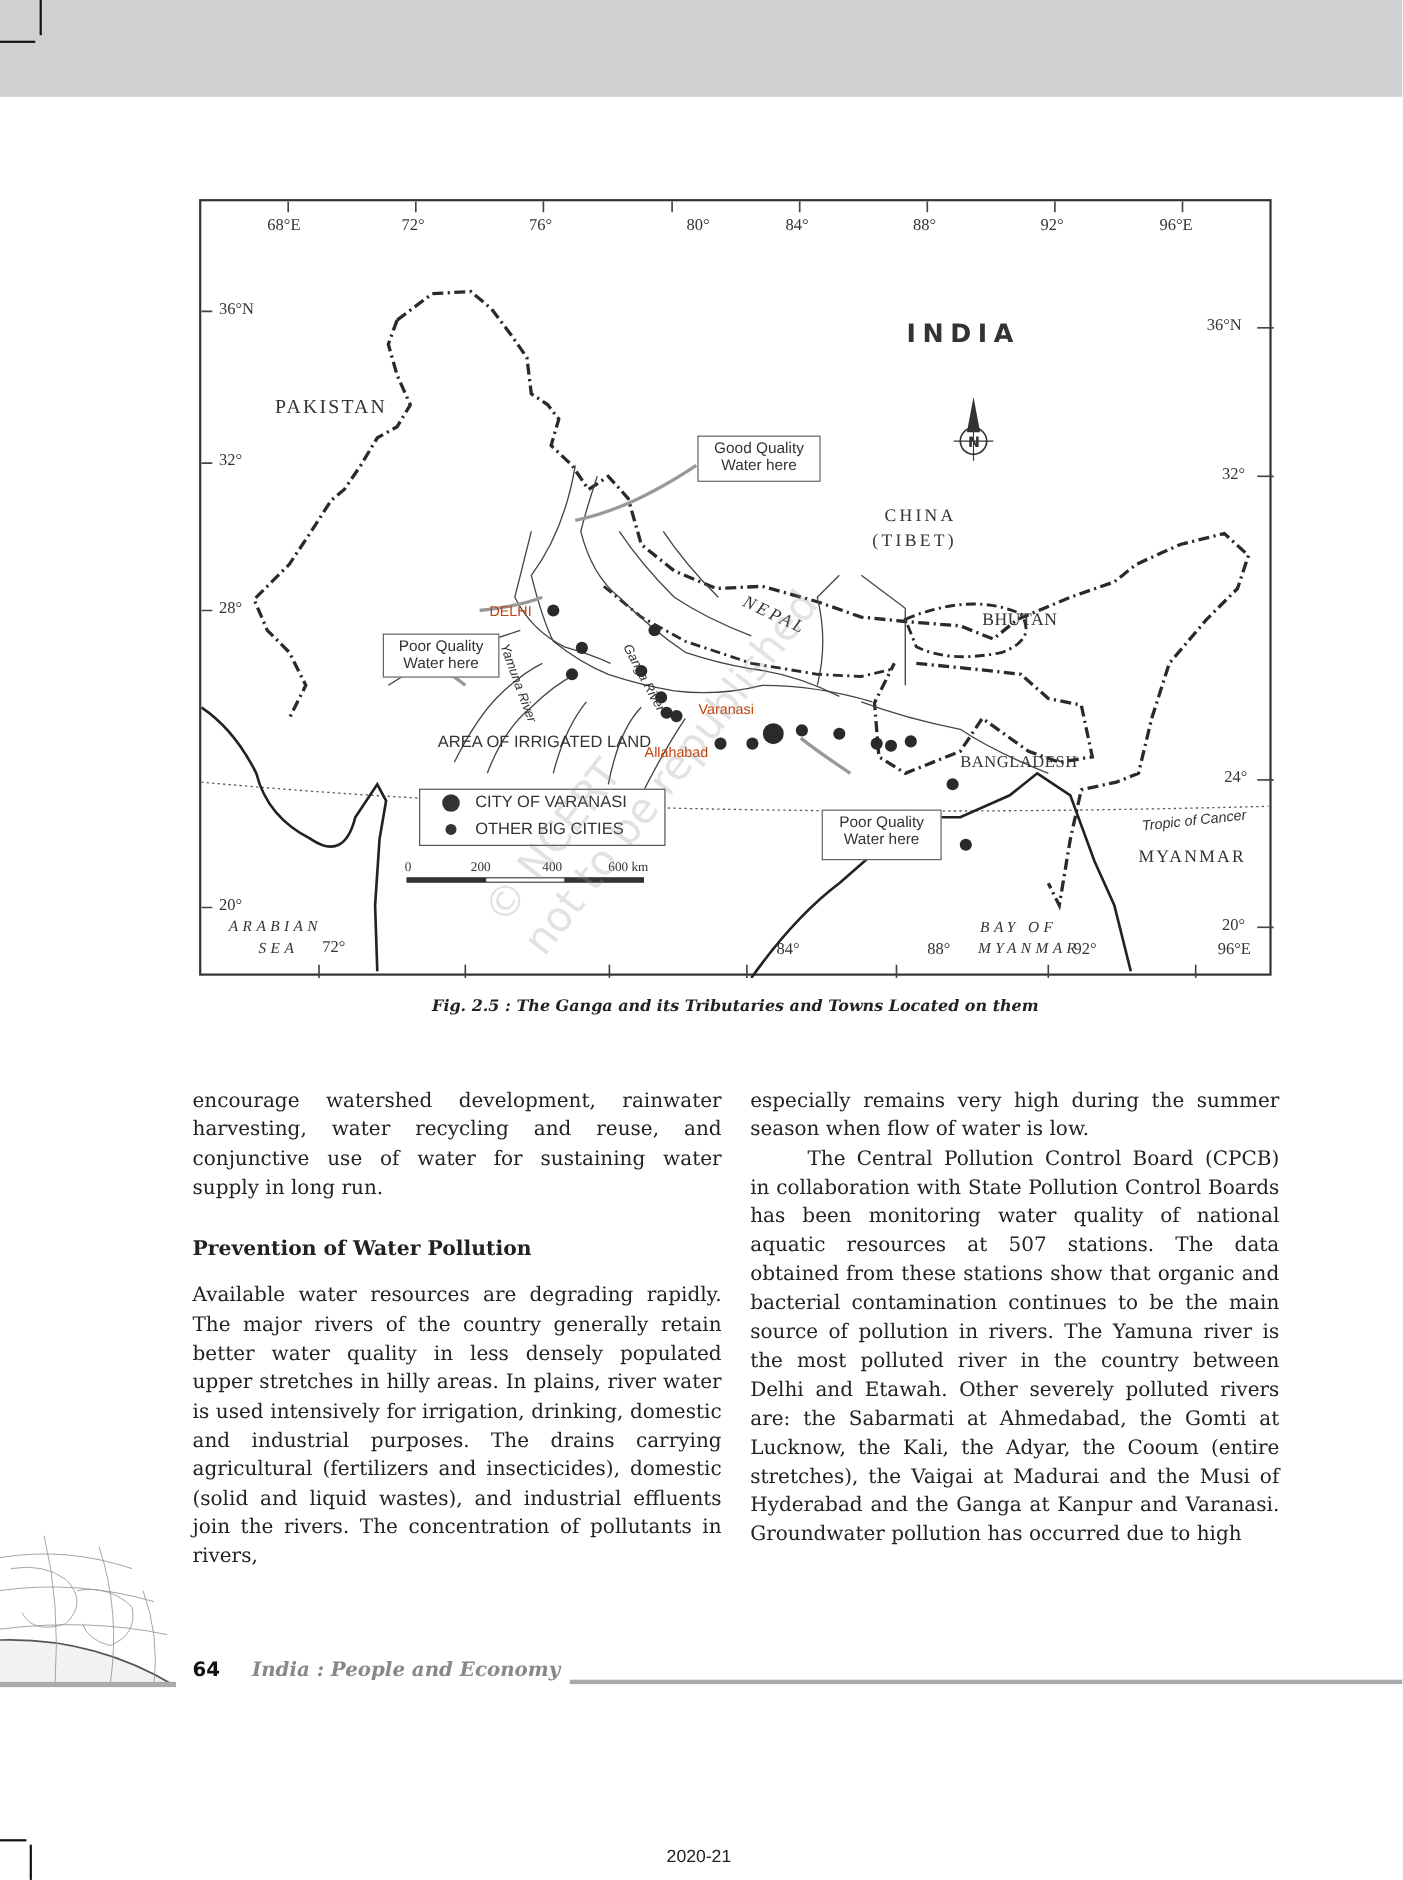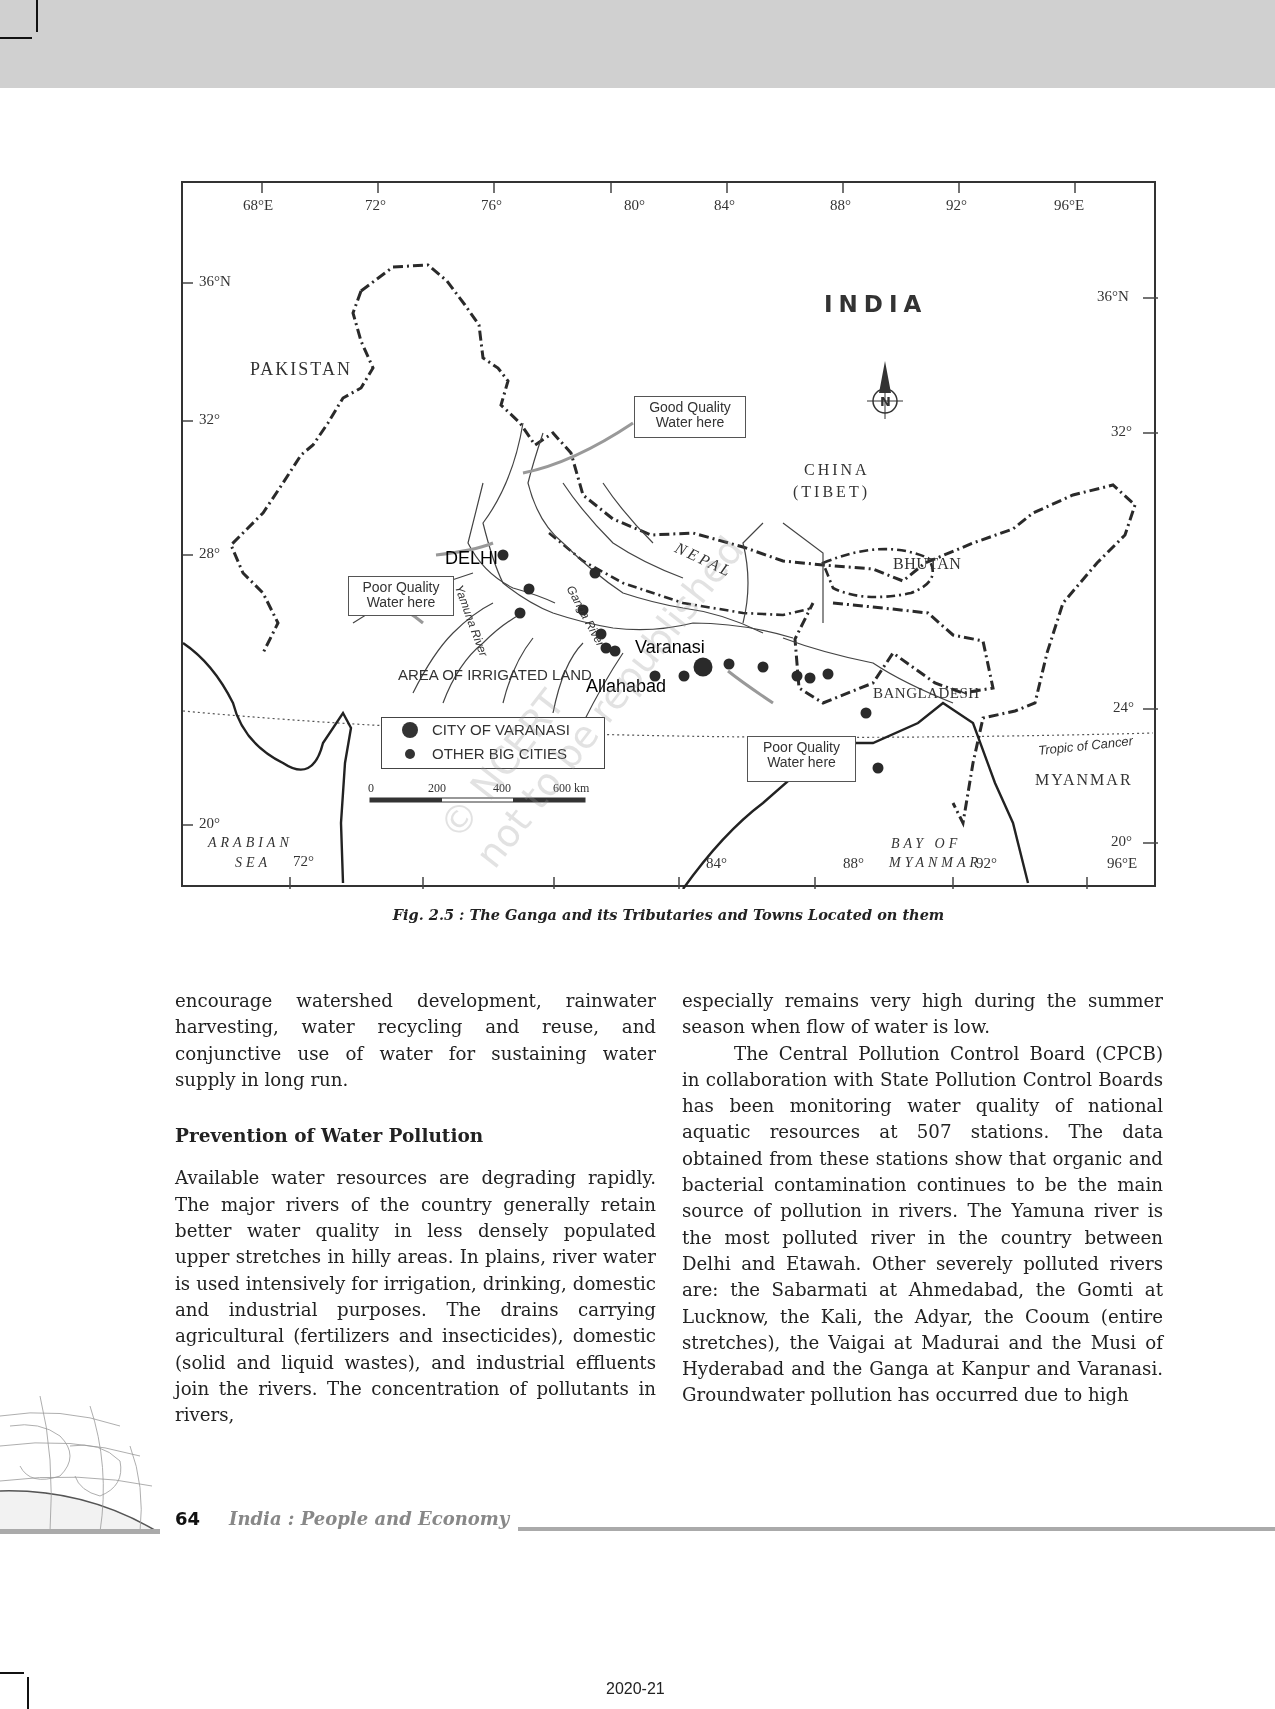--- a/index.html
+++ b/index.html
@@ -8,21 +8,21 @@
   .crop { position:absolute; background:#111; }
   .map-frame { position:absolute; left:181px; top:181px; width:975px; height:706px; border:2.5px solid #333; box-sizing:border-box; background:#fff; }
   .map-frame svg { position:absolute; left:0; top:0; }
   .lbl { position:absolute; white-space:nowrap; }
   .tick-lbl { font-family:"Liberation Serif", serif; font-size:15px; color:#333; }
   .country { font-family:Liberation Serif, serif; font-size:18px; letter-spacing:2px; color:#333; }
   .country-sm { font-family:"Liberation Serif", serif; font-size:16px; letter-spacing:3px; color:#333; }
   .sea { font-family:"Liberation Serif", serif; font-style:italic; font-size:14px; letter-spacing:4px; color:#333; }
   .india-title { font-family:"DejaVu Sans", sans-serif; font-weight:bold; font-size:23px; letter-spacing:6px; color:#333; }
   .callout { position:absolute; border:1.5px solid #555; background:#fff; font-family:"Liberation Sans", sans-serif; font-size:14px; line-height:15px; text-align:center; color:#333; padding:3px 6px; box-sizing:border-box; }
-  .city { font-family:"Liberation Sans", sans-serif; font-size:18px; color:#000000; }
+  .city { font-family:"Liberation Sans", sans-serif; font-size:13px; color:#c2410c; }
   .river { font-family:"Liberation Sans", sans-serif; font-style:italic; font-size:12px; color:#333; }
   .legend-title { font-family:"Liberation Sans", sans-serif; font-size:15px; color:#333; }
   .legend-box { position:absolute; left:198px; top:534px; width:224px; height:52px; border:1.5px solid #444; box-sizing:border-box; background:#fff; }
   .legend-row { position:absolute; left:0; font-family:"Liberation Sans", sans-serif; font-size:15px; color:#333; display:flex; align-items:center; }
   .dot { display:inline-block; border-radius:50%; background:#333; }
   .scale-lbl { font-family:"Liberation Serif", serif; font-size:12px; color:#333; }
   .tropic { font-family:"Liberation Sans", sans-serif; font-style:italic; font-size:13px; color:#333; }
   .caption { position:absolute; left:181px; top:906px; width:975px; text-align:center; font-family:"DejaVu Serif", serif; font-weight:bold; font-style:italic; font-size:14.5px; color:#222; }
   .watermark { position:absolute; left:430px; top:820px; transform:rotate(-52deg); transform-origin:left top; font-family:"DejaVu Sans", sans-serif; font-size:38px; color:rgba(150,150,150,0.28); white-space:nowrap; line-height:46px; }
   .col { position:absolute; font-family:"DejaVu Serif", serif; font-size:18.2px; line-height:26.3px; color:#222; text-align:justify; }

